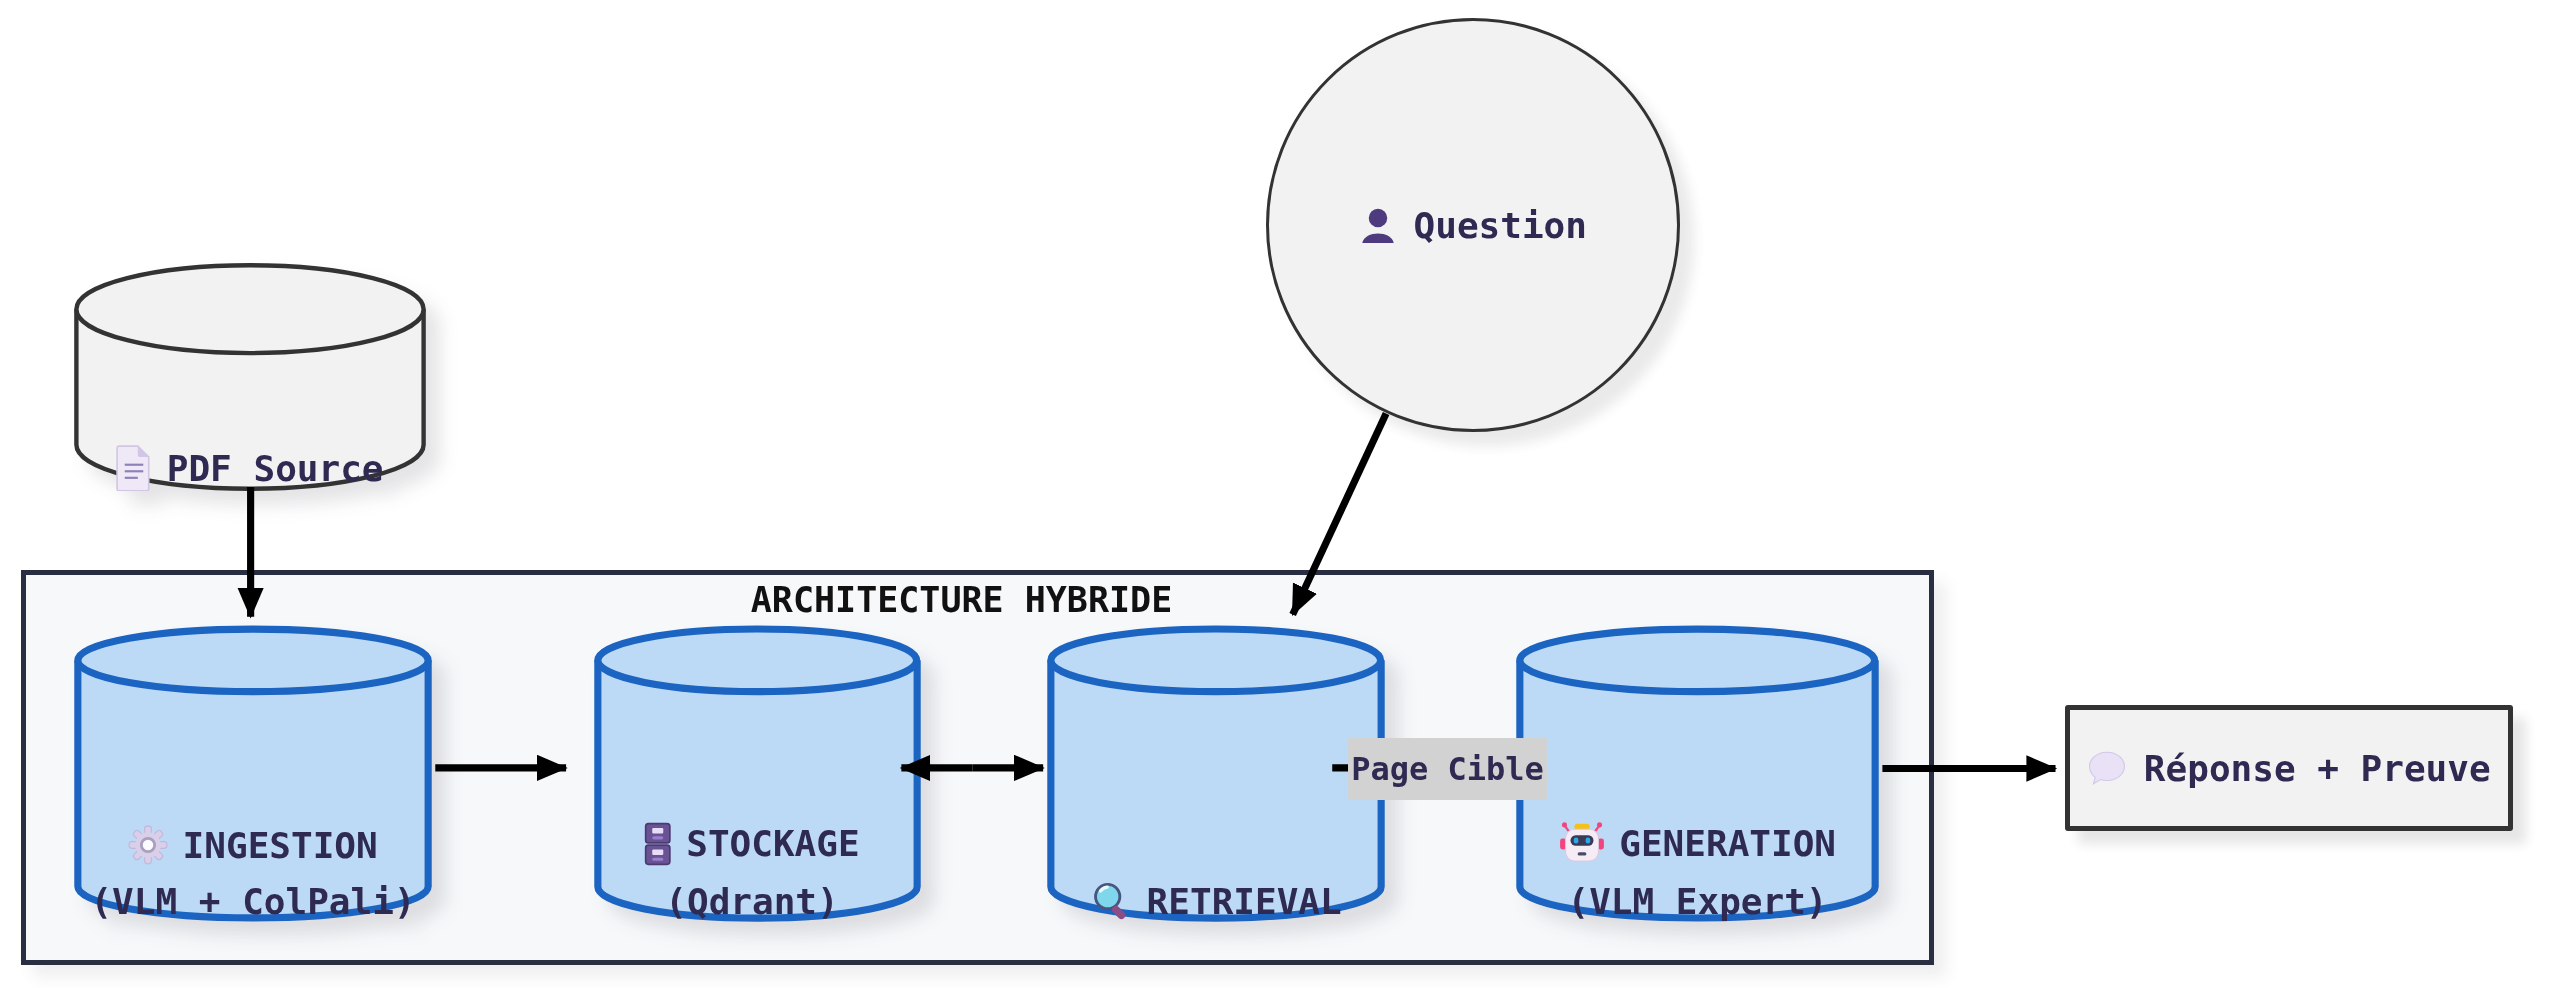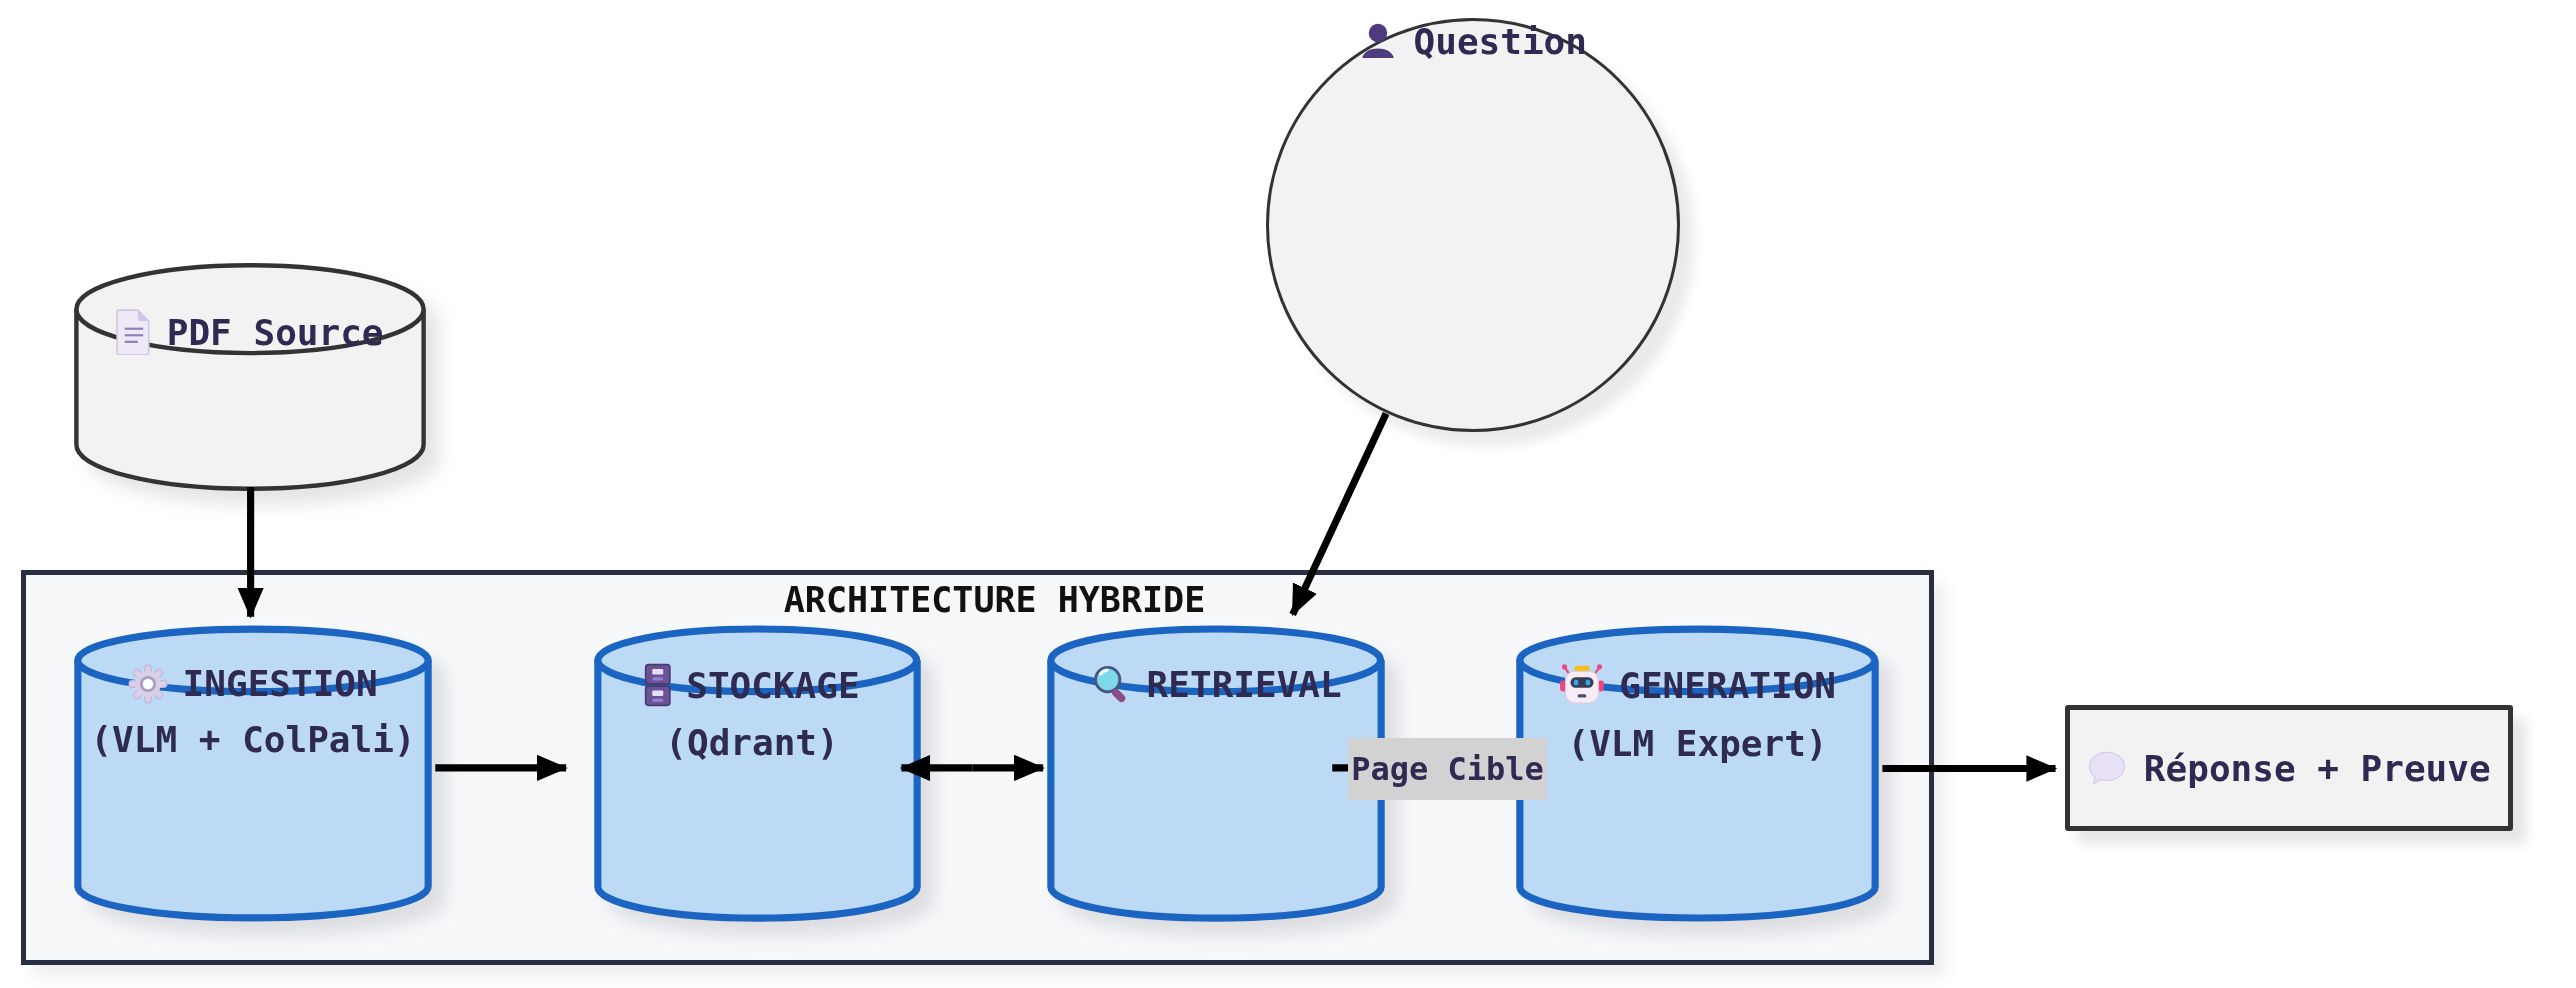--- a/index.html
+++ b/index.html
@@ -13,44 +13,44 @@
   
   .container-box{
     position:absolute;left:21.4px;top:570px;width:1913px;height:395px;
     box-sizing:border-box;
     background:var(--container-fill);
     border:5px solid var(--container-stroke);
     box-shadow:12px 12px 14.3px rgba(50,50,60,.08);
     z-index:1;
   }
   .container-title{
-    position:absolute;left:38px;top:580px;width:1913px;
+    position:absolute;left:5px;top:580px;width:1913px;
     text-align:center;
     font-size:35px;font-weight:bold;letter-spacing:0px;
     color:var(--title-text);
     z-index:2;
   }
   
   .node{position:absolute;z-index:10;}
   .node-shadow{filter:drop-shadow(14.3px 14.3px 8.8px rgba(50,50,60,.13));}
   .cyl-body,.cyl-top{fill:var(--cylinder-fill);stroke:var(--cylinder-stroke);stroke-width:13px;}
   .gray-body,.gray-top{fill:var(--node-fill);stroke:var(--node-stroke);stroke-width:8px;}
   .cyl-label{
     position:absolute;inset:0;
-    display:flex;flex-direction:column;align-items:center;justify-content:flex-start;
+    display:flex;flex-direction:column;align-items:center;justify-content:flex-end;
     padding-top:38px;gap:15.4px;
     color:var(--text);font-size:36px;font-weight:bold;white-space:nowrap;
     z-index:11;
   }
   .label-row{display:flex;align-items:center;gap:14.3px;}
   .q-circle{
     position:absolute;left:1266px;top:18px;width:414px;height:414px;
     box-sizing:border-box;border-radius:50%;
     background:var(--node-fill);border:3.8px solid var(--node-stroke);
-    display:flex;align-items:flex-start;justify-content:center;gap:16.5px;
+    display:flex;align-items:center;justify-content:center;gap:16.5px;
     color:var(--text);font-size:36px;font-weight:bold;white-space:nowrap;
     box-shadow:14.3px 14.3px 12px rgba(50,50,60,.10);
     z-index:10;
   }
   .rounded-node{
     position:absolute;left:2065px;top:705px;width:448px;height:126px;
     box-sizing:border-box;border-radius:3px;
     background:var(--node-fill);border:5px solid var(--node-stroke);
     display:flex;align-items:center;justify-content:center;gap:16.5px;
     color:var(--text);font-size:36px;font-weight:bold;white-space:nowrap;

